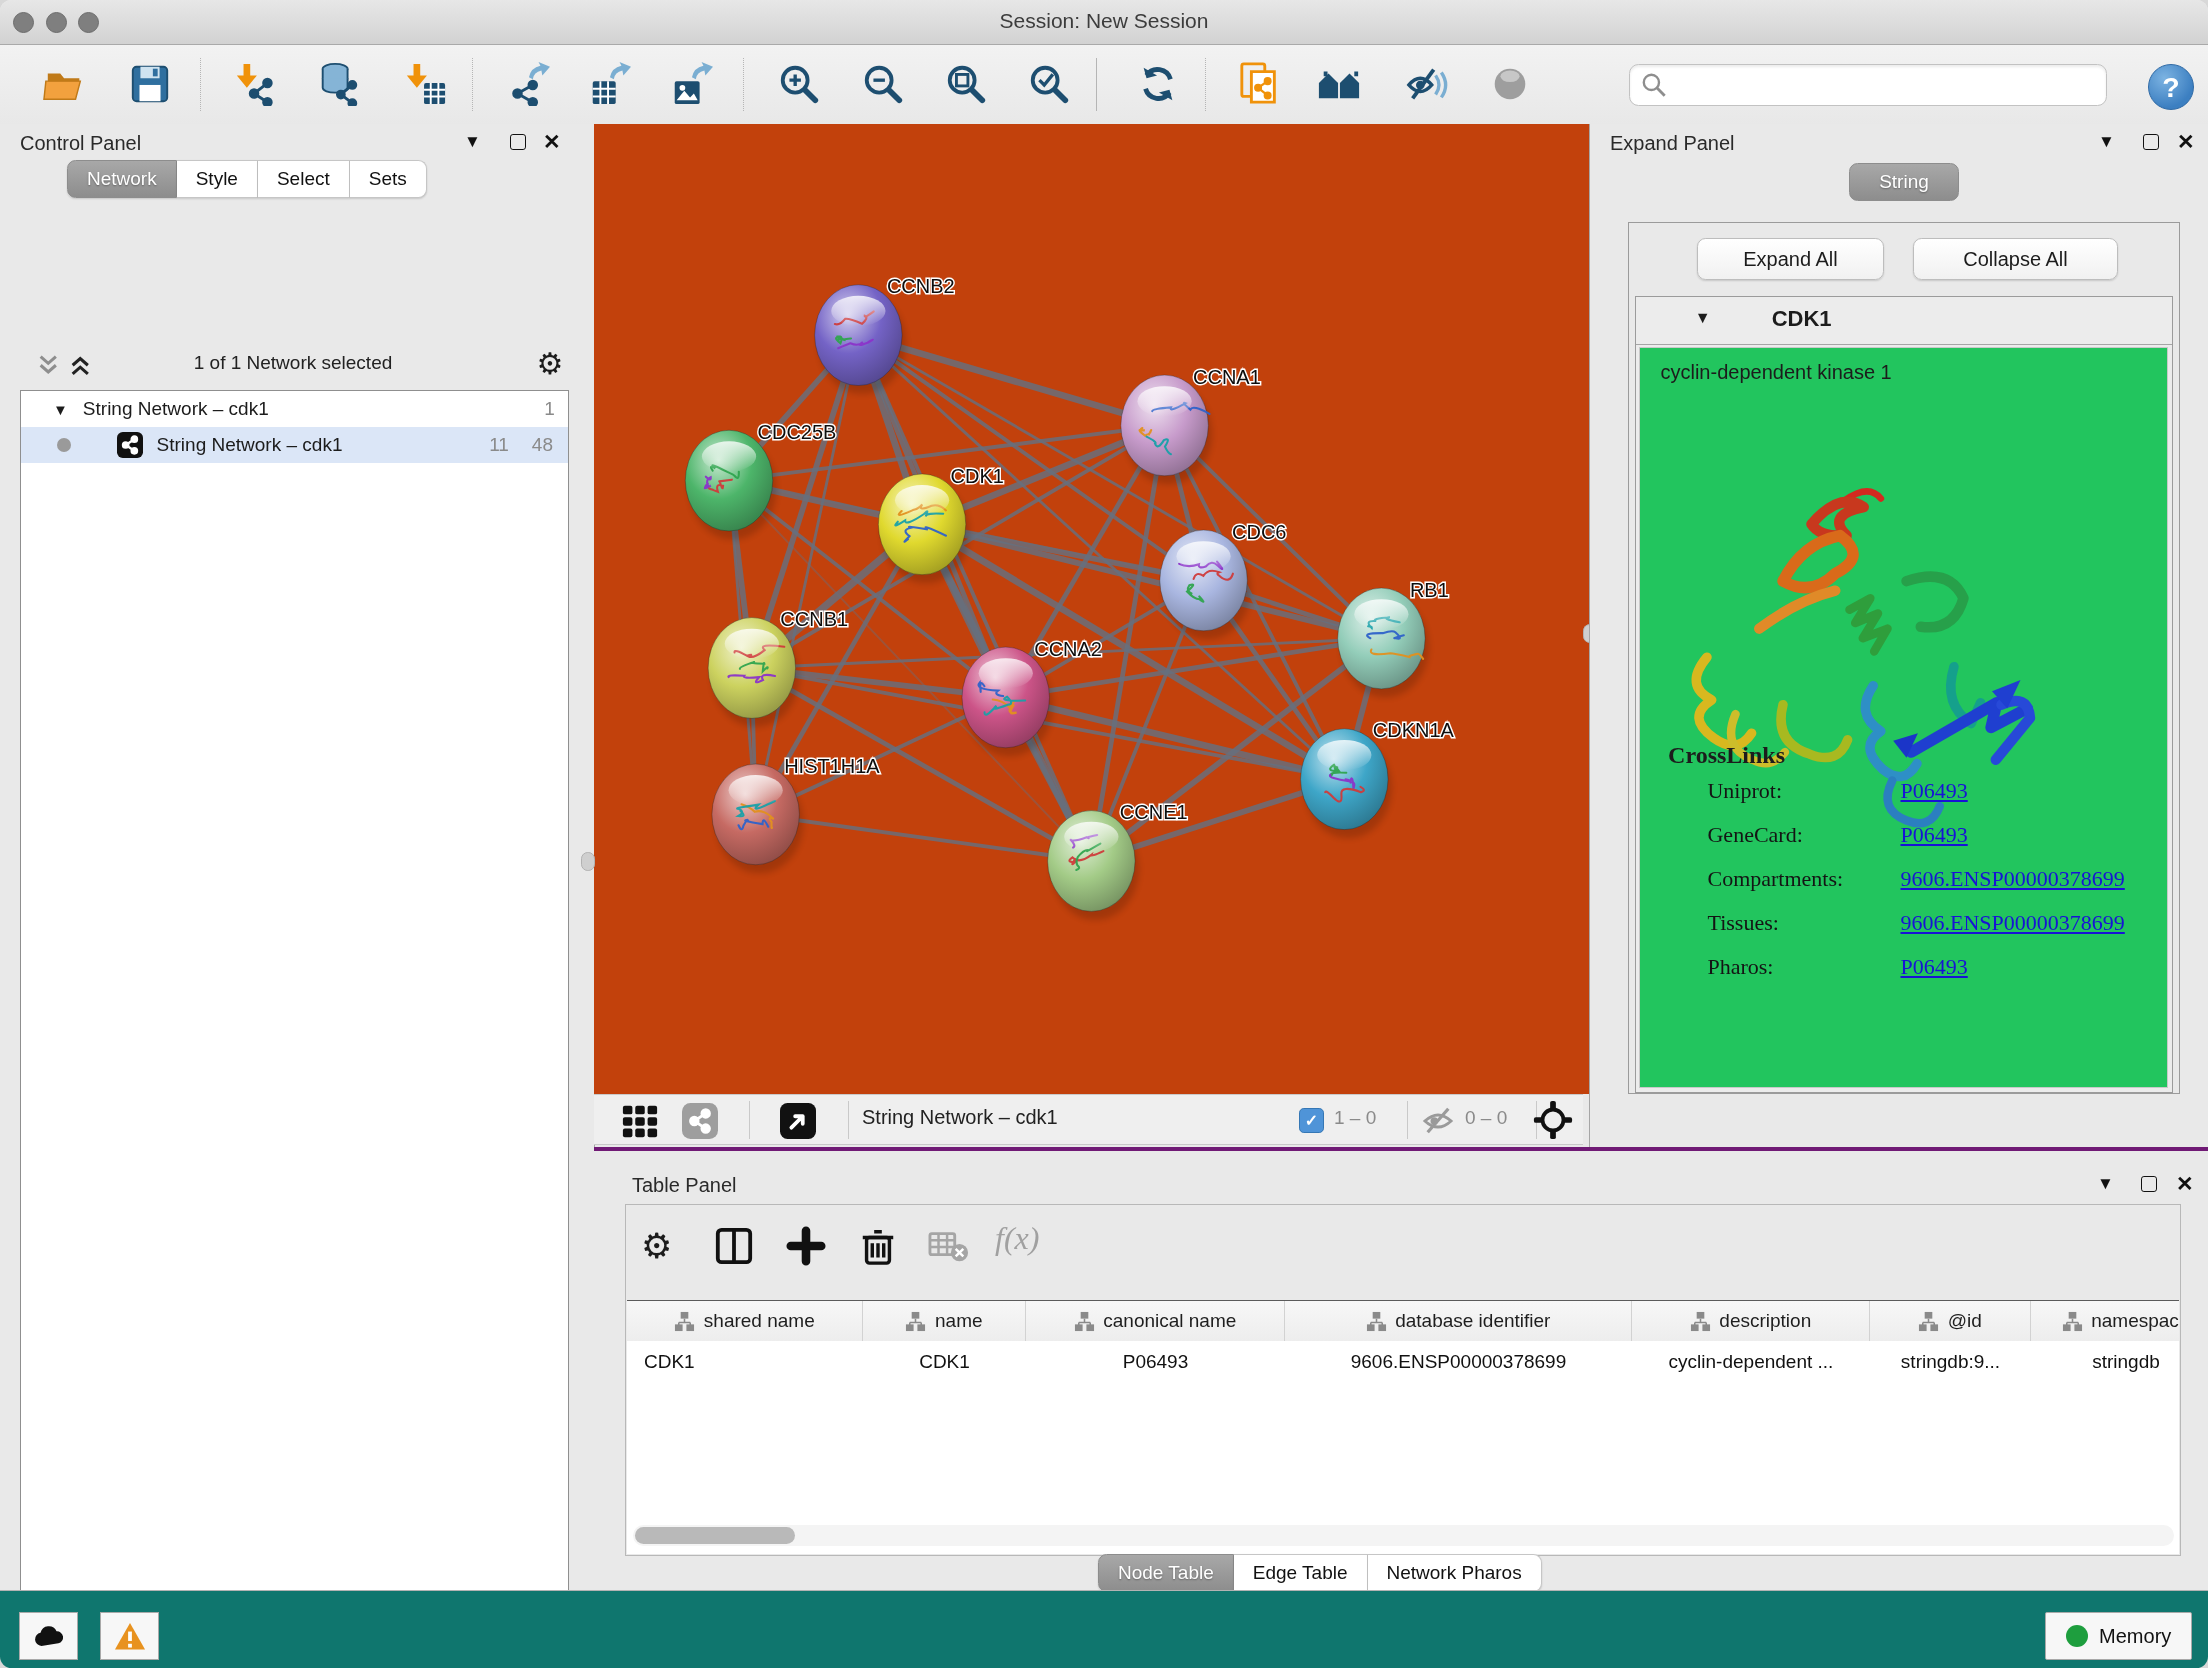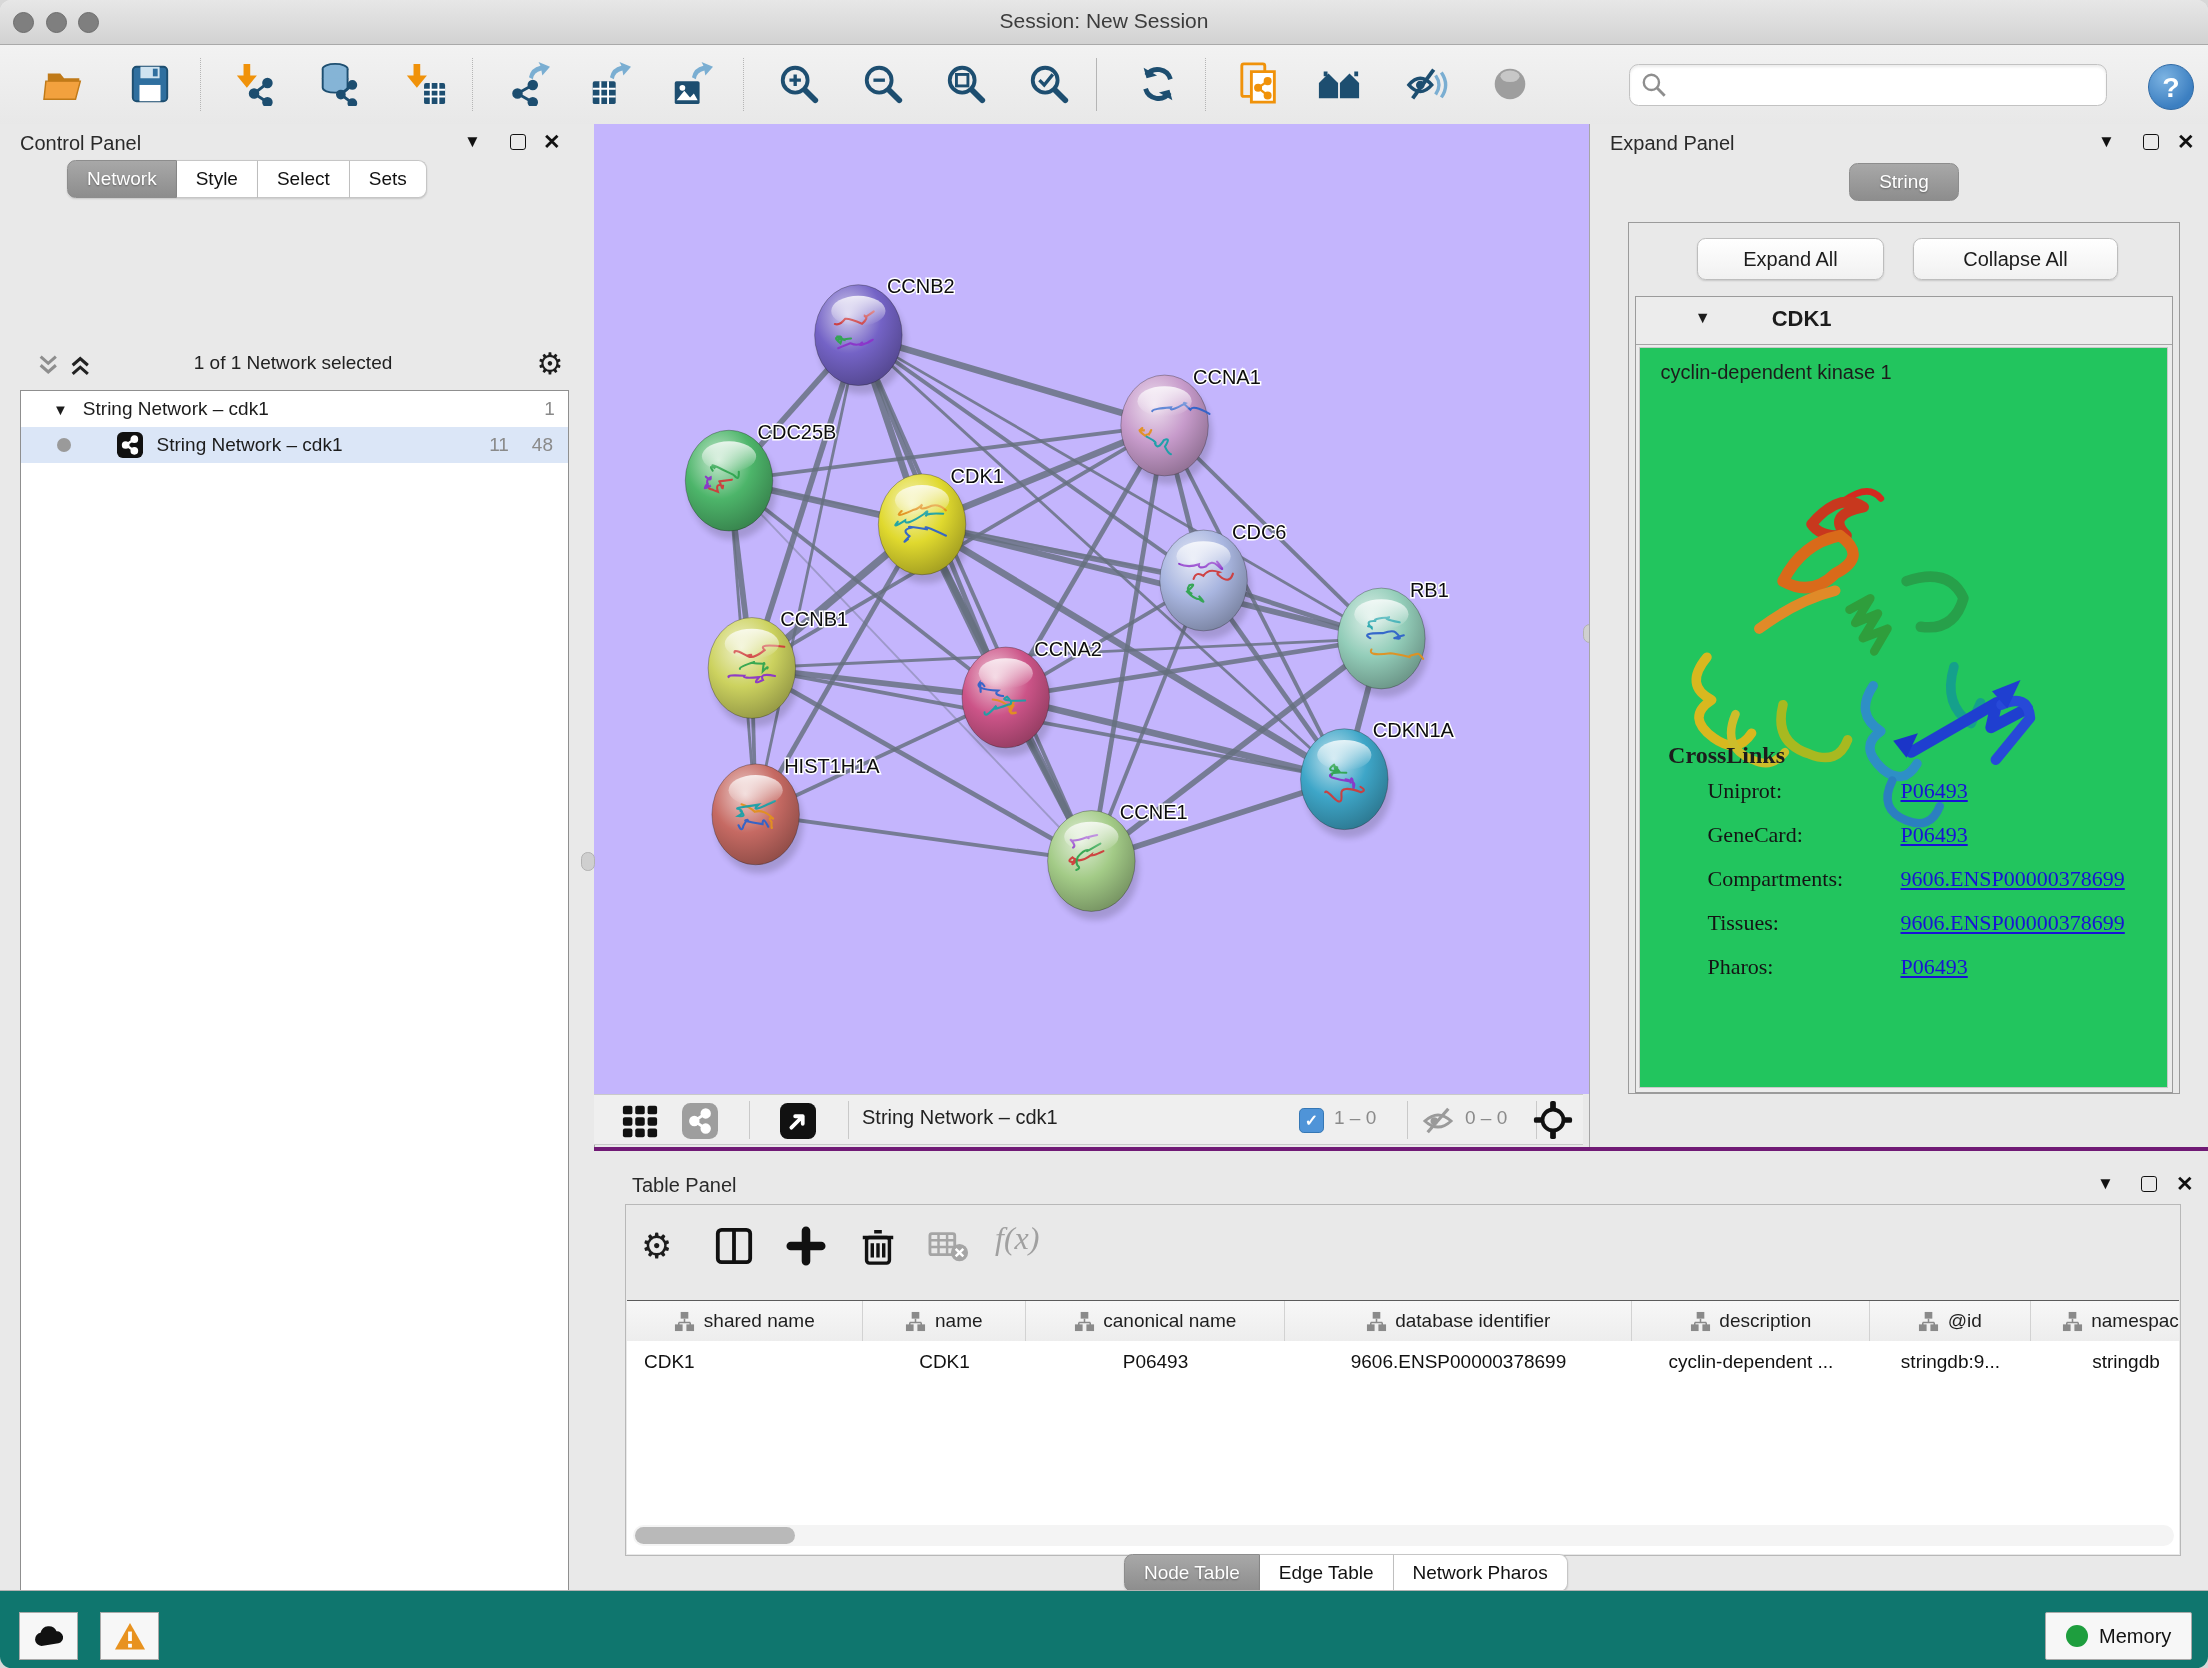--- a/index.html
+++ b/index.html
@@ -48,21 +48,21 @@
 
   
   #net-list-strip{left:17px;top:217px;width:552px;height:49px;}
   #net-list{left:20px;top:266px;width:547px;height:1313px;background:#fff;border:1px solid #8f8f8f;}
   .net-row{position:relative;width:100%;height:36px;display:flex;align-items:center;font-size:19px;}
   .net-row.selected{background:#dbe6f7;}
   .gray-dot{width:14.3px;height:14.3px;border-radius:50%;background:#9a9a9a;}
   .count{color:#8a8a8a;font-size:19px;}
 
   
-  #network-canvas{left:594px;top:124px;width:1144px;height:970px;background:#c4b5fd;}
+  #network-canvas{left:594px;top:124px;width:1144px;height:970px;background:#c2410c;}
   #network-toolbar{left:594px;top:1094px;width:989px;height:49px;background:#efefef;
                    border-top:1px solid #c9c9c9;border-bottom:1px solid #c9c9c9;}
   .nt-sep{position:absolute;top:5.7px;height:38px;border-left:1px solid #c9c9c9;}
   #nt-title{position:absolute;left:268px;top:11.4px;font-size:20px;color:#222;}
   .nt-count{position:absolute;top:12.4px;font-size:19px;color:#8a8a8a;}
   #splitter-dot-h{left:1391px;top:1149px;width:16px;height:16px;border-radius:50%;background:#c9c9c9;border:1px solid #b2b2b2;}
   #splitter-dot-l{left:581px;top:852px;width:12.4px;height:17px;border-radius:6.7px;background:#cfcfcf;border:1px solid #b2b2b2;}
   #splitter-dot-r{left:1583px;top:624px;width:12.4px;height:17px;border-radius:6.7px;background:#cfcfcf;border:1px solid #b2b2b2;}
 
   
@@ -83,21 +83,21 @@
   #tbl{position:absolute;left:1px;top:95px;right:1px;bottom:1px;background:#fff;border-top:1.9px solid #5a5a5a;overflow:hidden;}
   #tbl-header{position:absolute;left:0;top:0;height:40px;display:flex;background:linear-gradient(#f7f7f7,#ededed);
               border-bottom:1px solid #9e9e9e;}
   .th{display:flex;align-items:center;justify-content:center;gap:8.6px;font-size:19px;color:#1e1e1e;
       border-right:1px solid #d2d2d2;box-sizing:border-box;flex:none;}
   #tbl-row{position:absolute;left:0;top:40px;height:42px;display:flex;background:#fff;}
   .td{display:flex;align-items:center;justify-content:center;font-size:19px;color:#111;box-sizing:border-box;flex:none;}
   .td:first-child{justify-content:flex-start;padding-left:17px;}
   #hscroll{position:absolute;left:5.7px;bottom:7.6px;width:1541px;height:21px;background:#f4f4f4;border-radius:10.5px;}
   #hthumb{position:absolute;left:1.9px;top:1.9px;width:160px;height:17px;background:#b9b9b9;border-radius:8.6px;}
-  #tbl-tabs{position:absolute;left:530px;top:403px;}
+  #tbl-tabs{position:absolute;left:504px;top:403px;}
 
   
   #statusbar{left:0;top:1590px;width:2208px;height:78px;background:#0f766e;border-top:1px solid #b3b3b3;padding-left:8px;}
   .sb-btn{position:absolute;top:21px;height:46px;background:#f7f7f7;border:1.9px solid #a9a9a9;
           display:flex;align-items:center;justify-content:center;gap:11.4px;}
   #memory-btn{left:2045px;width:145px;font-size:20px;color:#111;border-radius:1.9px;}
   .green-dot{width:22px;height:22px;border-radius:50%;background:#1e9e3e;}
 
   svg text{font-family:"Liberation Sans",sans-serif;}
 </style>

